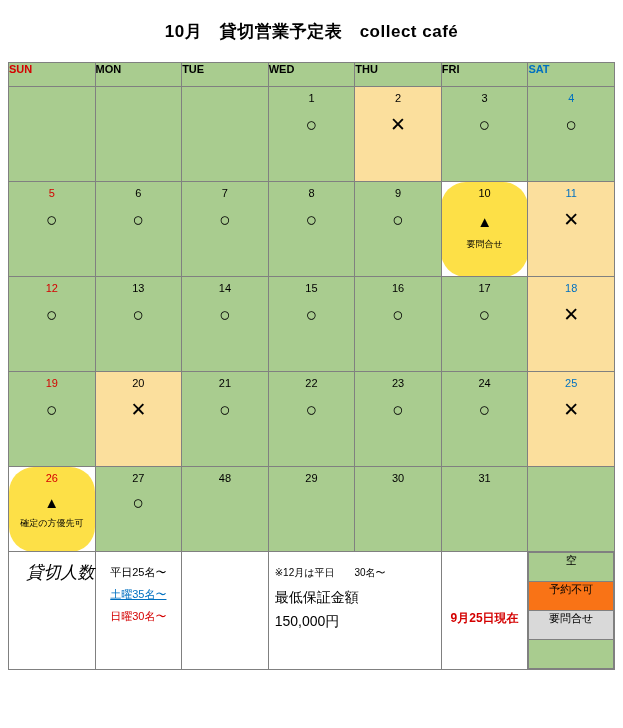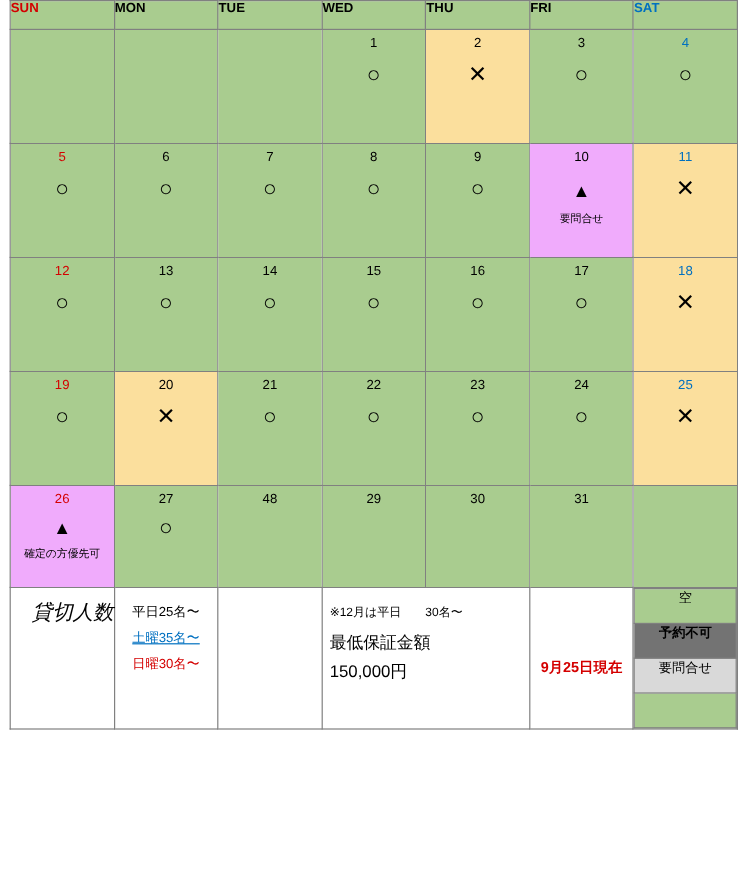--- a/index.html
+++ b/index.html
@@ -40,21 +40,21 @@
   .hdr td.sat{color:#0070c0;}
   .hdr td.wd{color:#000;}
 
   .day{
     height:94px;
     background:#a9cc8f;
     text-align:center;
     position:relative;
   }
   .day.peak{background:#fbdf9d;}
-  .day.ask{background:#f0abfc;}
+  .day.ask{background:#fde047;border-radius:25px;}
   .day.empty{background:#a9cc8f;}
   .day .num{
     font-size:11px;
     padding-top:5px;
     display:block;
     line-height:13px;
   }
   .day .num.sun{color:#d40000;}
   .day .num.sat{color:#0070c0;}
   .day .mark{
@@ -98,29 +98,32 @@
   }
   .legend td{
     border:1px solid #808080;
     height:28px;
     text-align:center;
     font-size:11px;
     background:#a9cc8f;
     vertical-align:middle;
     padding:0;
   }
-  .legend td.l2{background:#737373;font-weight:bold;}
+  .legend td.l2{background:#f97316;}
   .legend td.l3{background:#d9d9d9;}
   .legend td.l4{background:#a9cc8f;}
 </style>
 </head>
 <body>
 
 <div id="wrap">
 
+  <div class="title-bar">
+    <div class="title">10月　貸切営業予定表　collect café</div>
+  </div>
 
   <table class="cal">
     <tbody>
       <tr class="hdr">
         <td class="sun">SUN</td>
         <td class="wd">MON</td>
         <td class="wd">TUE</td>
         <td class="wd">WED</td>
         <td class="wd">THU</td>
         <td class="wd">FRI</td>

